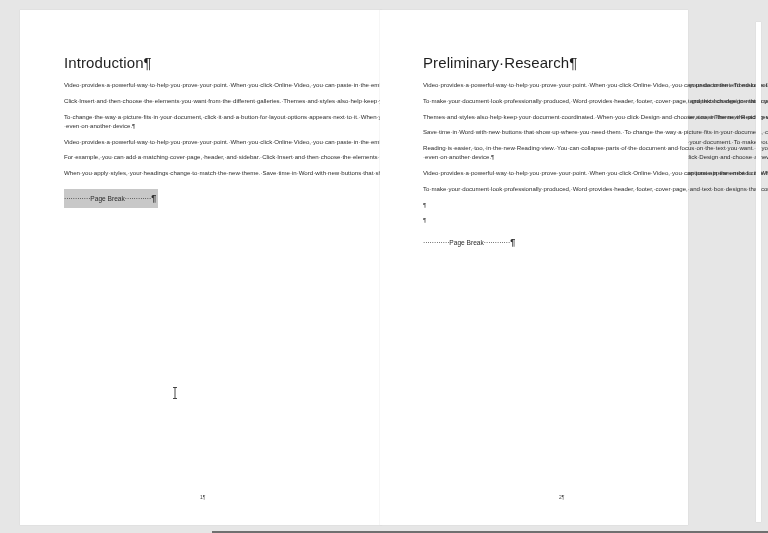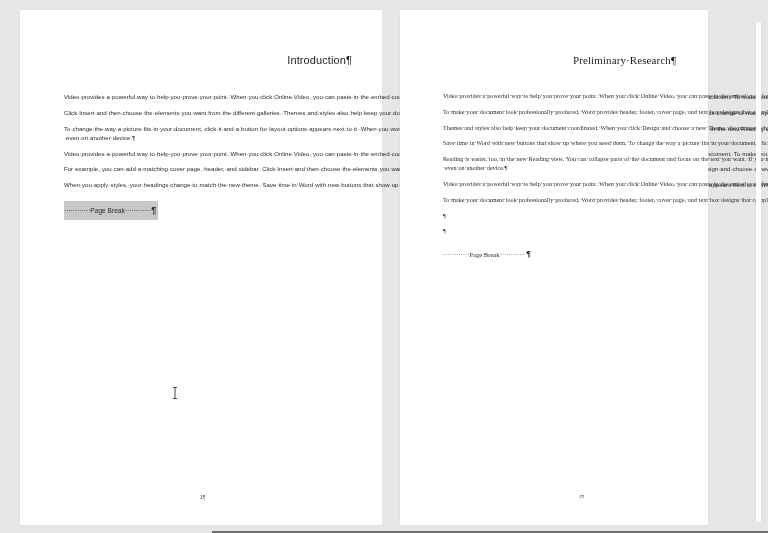--- a/index.html
+++ b/index.html
@@ -7,26 +7,26 @@
     width:768px; height:533px; overflow:hidden;
     background:#e6e6e6;
     font-family:"Liberation Sans", sans-serif;
     position:relative;
   }
   .page {
     position:absolute; top:10px; height:515px; background:#ffffff;
     box-shadow:0 0 1px #c8c8c8;
   }
   #page1 { left:20px; width:362px; }
-  #page2 { left:400px; width:308px;font-family:Liberation Serif, serif; }
+  #page2 { left:380px; width:308px; }
   #page3-edge { position:absolute; left:756px; top:22px; width:5px; height:500px; background:#fff; box-shadow:0 0 1px #c8c8c8; }
   .content { position:absolute; left:44px; right:30px; top:44px; }
   #page2 .content { left:43px; right:32px; }
   .heading {
-    font-size:11px; color:#1f1f1f; margin:0 0 26px 0; letter-spacing:0.1px;text-align:right;
+    font-size:15px; color:#1f1f1f; margin:0 0 9px 0; letter-spacing:0.1px;
   }
   .para {
     font-size:6.1px; line-height:9.2px; color:#2b2b2b; margin:0 0 6.6px 0;
     text-align:left;
   }
   .empty-para { font-size:6.1px; line-height:9px; color:#2b2b2b; margin:0 0 6.4px 0; }
   .page-break {
     display:inline-block; font-size:6.6px; color:#2b2b2b; line-height:18px;
     padding:0 2px 0 0; white-space:nowrap;
   }

